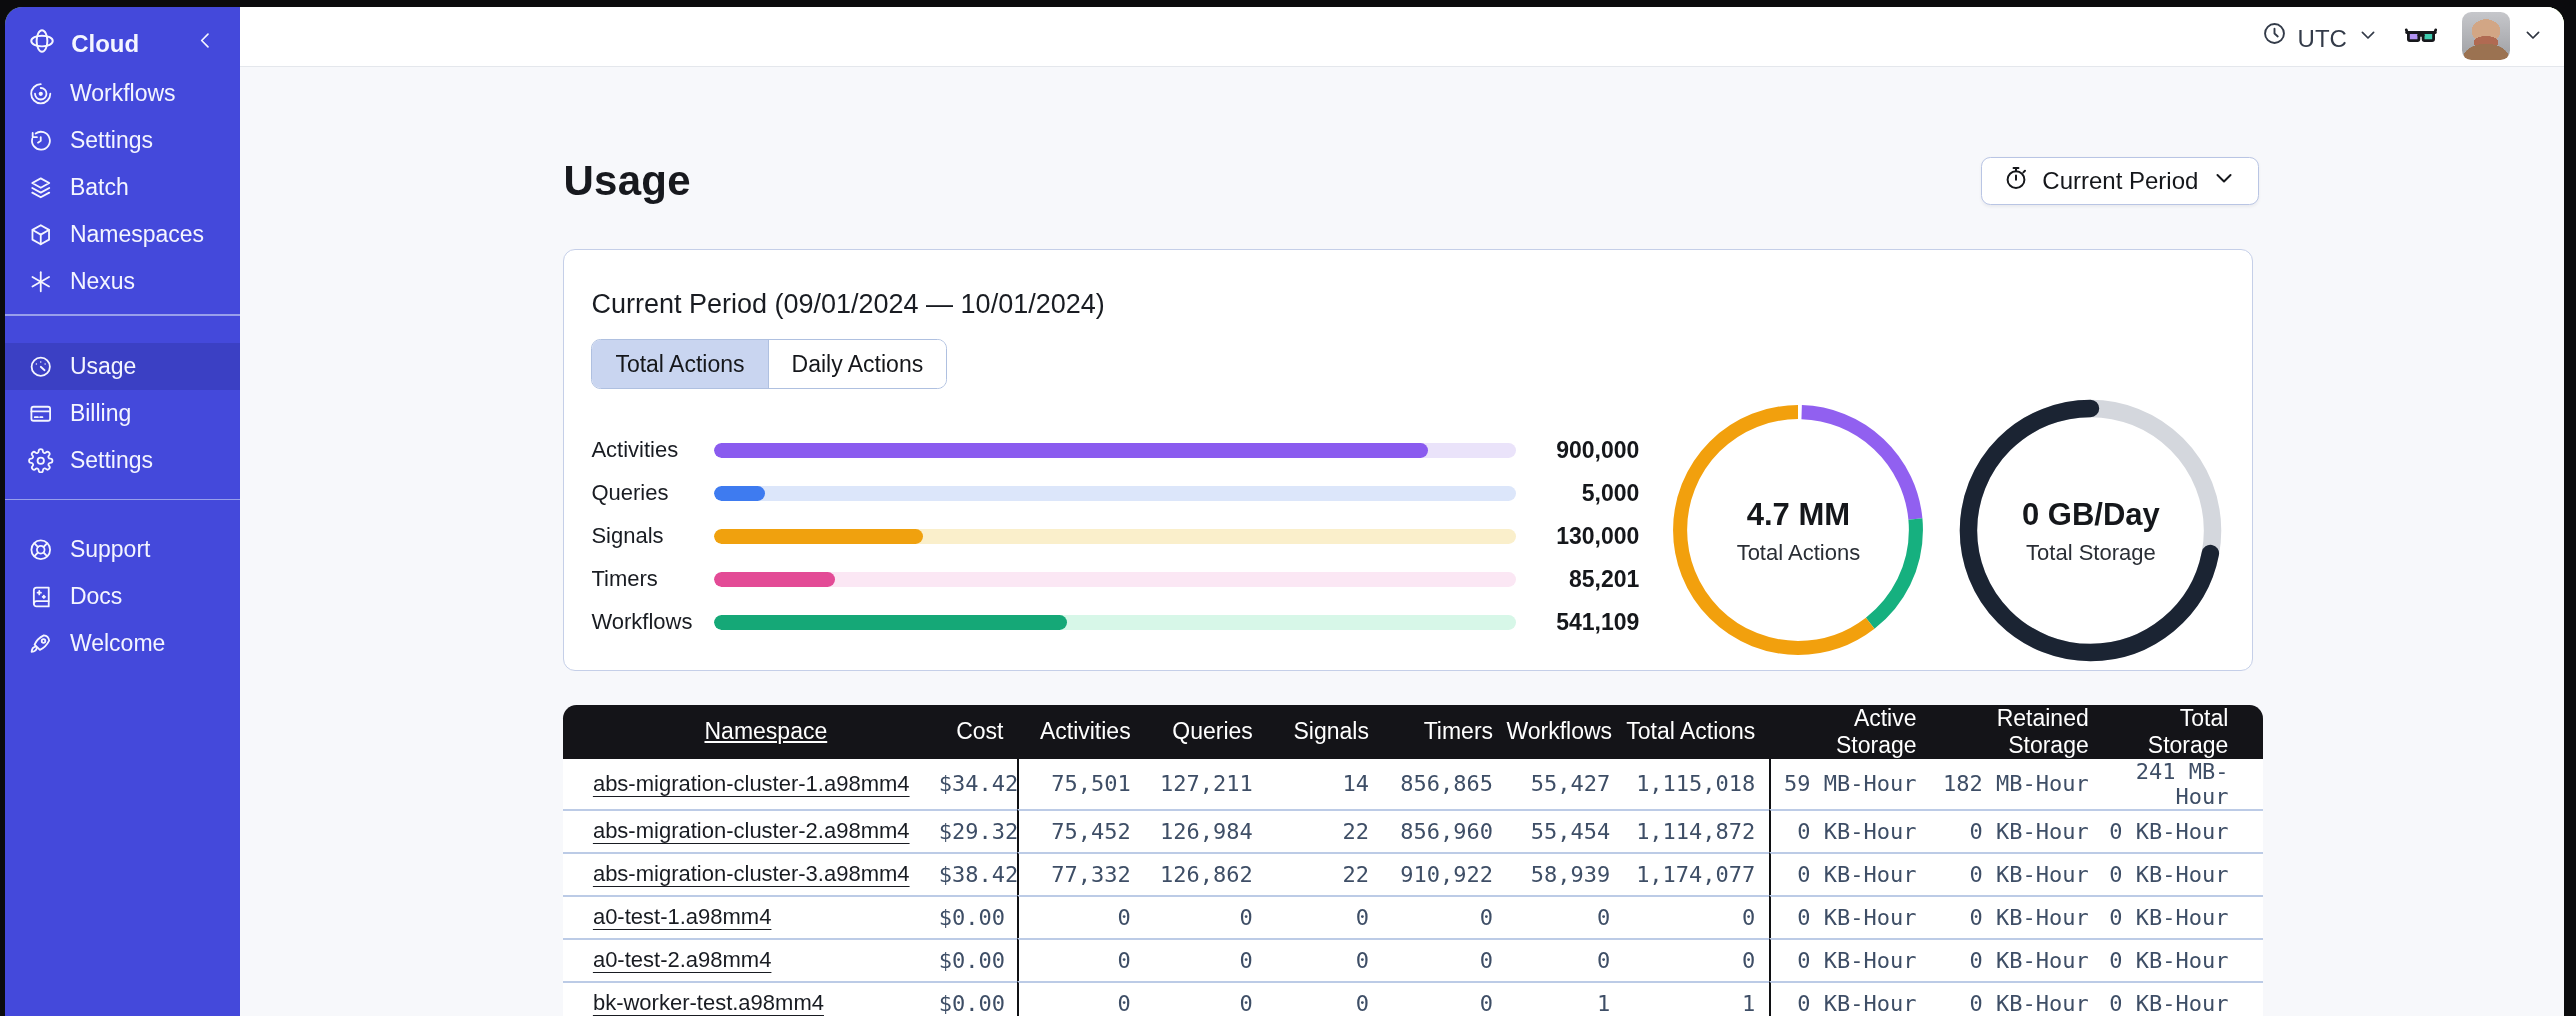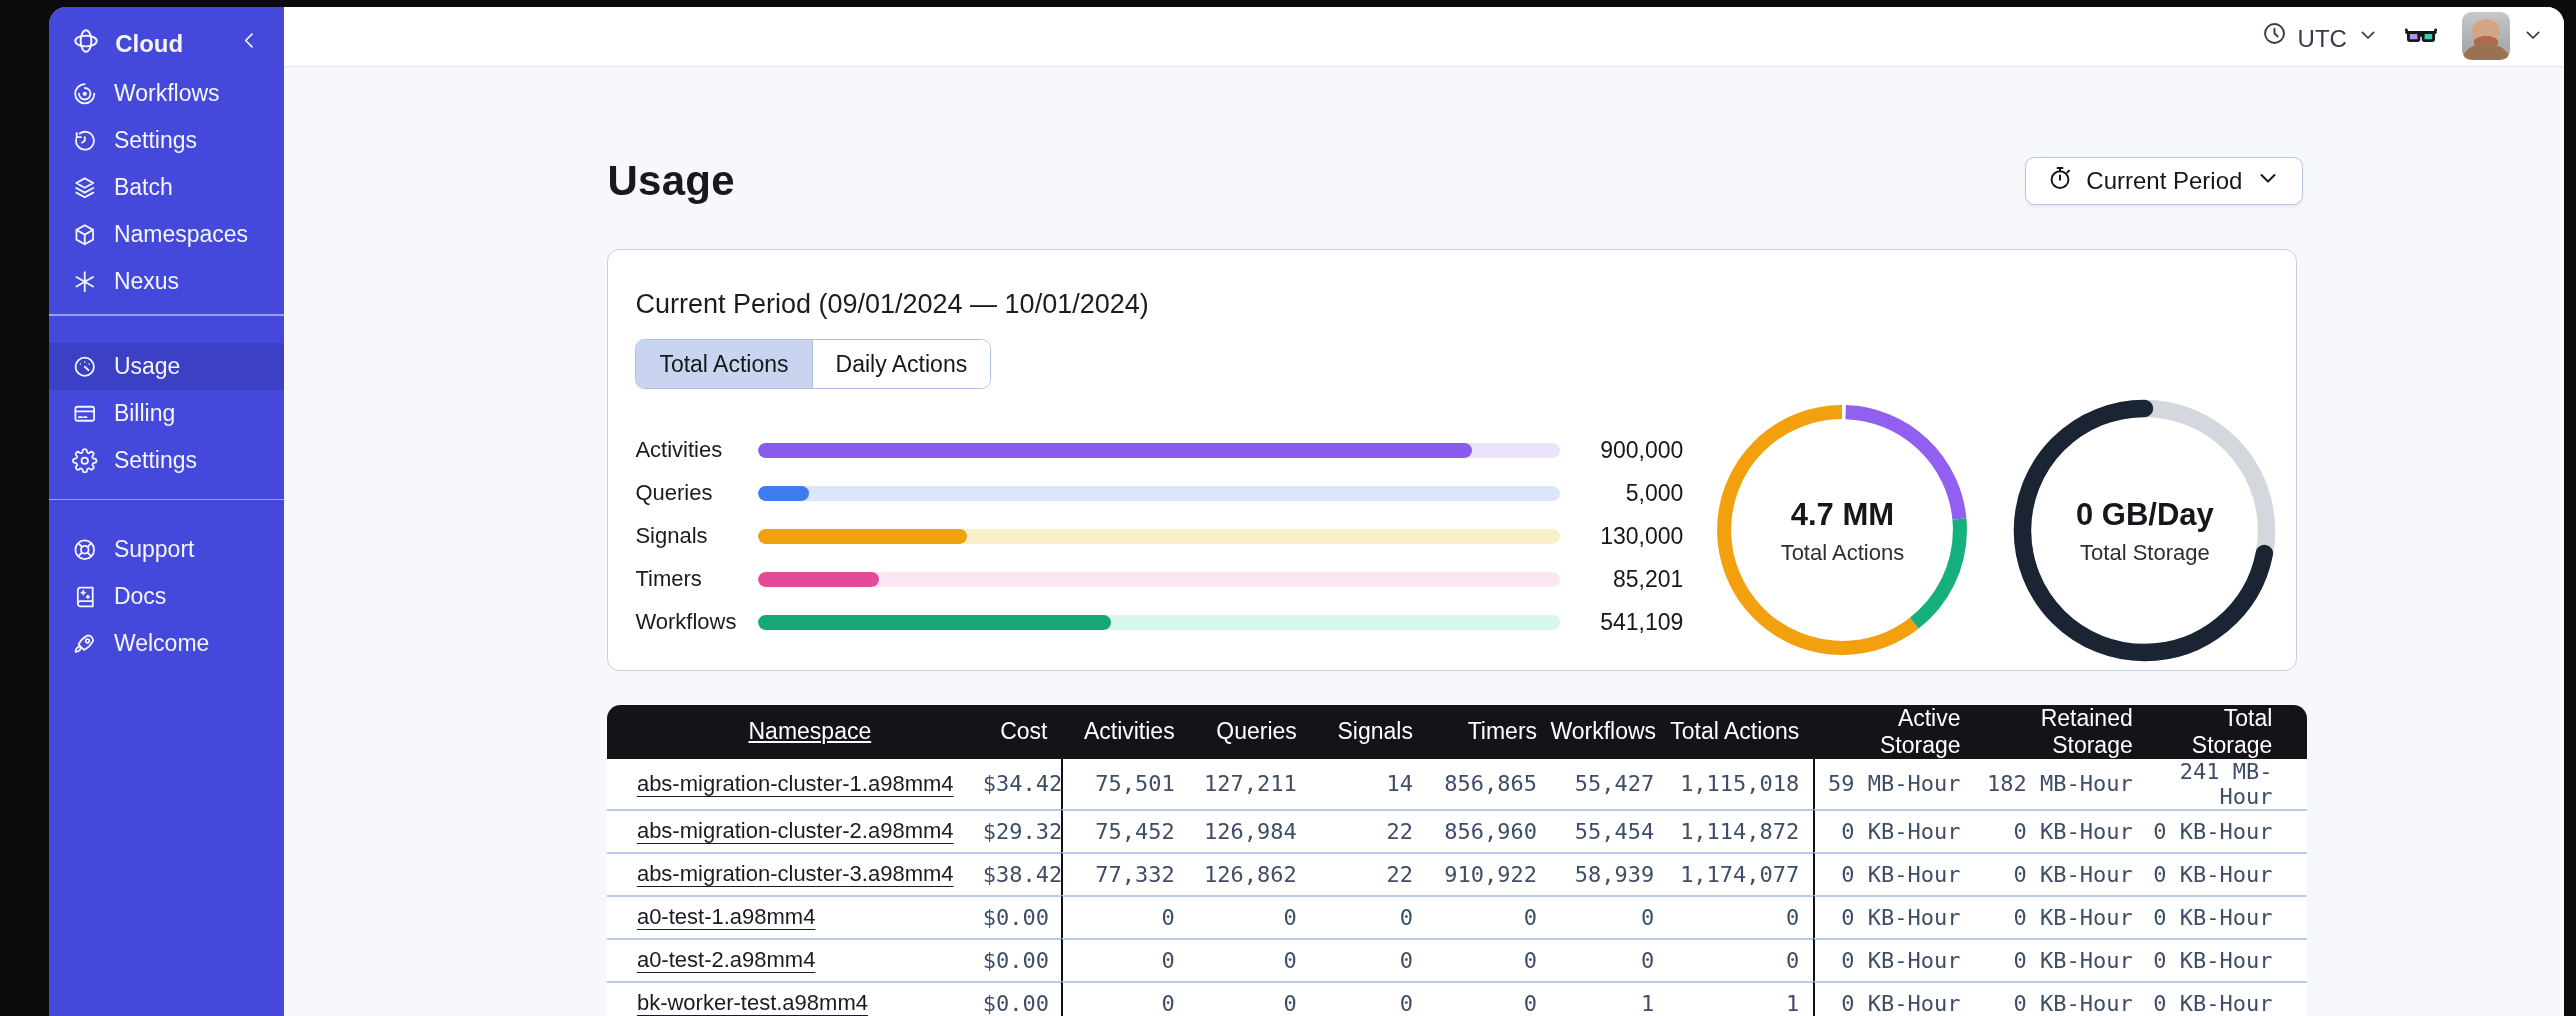--- a/index.html
+++ b/index.html
@@ -1,19 +1,19 @@
 <!DOCTYPE html>
 <html style="font-size:10.7px"><head>
 <meta charset="utf-8">
 <style>
   * { margin:0; padding:0; box-sizing:border-box; }
   html,body { width:2576px; height:1016px; overflow:hidden; background:#0b0b0d;
     font-family:"Liberation Sans", sans-serif; }
   .frame { position:absolute; left:5.4px; top:6.7px; right:12px; bottom:0;
-    border-radius:17.4px 17.4px 0 0; overflow:hidden; display:flex; background:#84cc16;margin-left:44px; }
+    border-radius:17.4px 17.4px 0 0; overflow:hidden; display:flex; background:#84cc16; }
 
   
   .sidebar { width:235px; flex:0 0 235px; background:#4449DB; color:#F4F5FF; display:flex; flex-direction:column; }
   .sb-header { display:flex; align-items:center; gap:14.8px; padding:20px 23px 9.4px 23px; font-size:24px; font-weight:600; }
   .sb-header .chev { margin-left:auto; }
   .sb-item { display:flex; align-items:center; gap:16px; height:47px; padding:0 23px; font-size:23px; cursor:pointer; }
   .sb-item.active { background:#3B40C4; }
   .sb-divider { height:1.3px; background:rgba(223,229,248,.55); }
   .div1 { margin:9.4px 0 27px 0; }
   .div2 { margin:14.8px 0 26px 0; }
@@ -55,23 +55,23 @@
     border-radius:9.4px; overflow:hidden; background:#fff; }
   .tab { height:48px; line-height:48px; padding:0 23px; font-size:23px; color:#15171B; cursor:pointer; background:#fff; }
   .tab + .tab { border-left:1.3px solid #AFC0E0; }
   .tab.active { background:#C9D5F0; }
 
   .bars { position:absolute; left:27px; top:179px; width:1049px; }
   .bar-row { display:flex; align-items:center; height:43px; }
   .bar-label { width:123px; font-size:22px; color:#191C22; }
   .bar-track { width:802px; height:14.8px; border-radius:7.4px; position:relative; overflow:hidden; }
   .bar-fill { position:absolute; left:0; top:0; bottom:0; border-radius:7.4px; }
-  .bar-value { width:107px; margin-left:16px; text-align:right; font-size:23px; color:#15171B; }
-
-  .donuts { position:absolute; left:1100px; top:139px; display:flex; gap:27px; align-items:center; }
+  .bar-value { width:107px; margin-left:16px; text-align:right; font-size:23px; color:#15171B;font-weight:bold; }
+
+  .donuts { position:absolute; left:1100px; top:139px; display:flex; gap:17px; align-items:center; }
   .donut { position:relative; }
   .donut-center { position:absolute; inset:0; display:flex; flex-direction:column; align-items:center; justify-content:center; gap:6.7px; }
   .donut-value { font-size:31px; font-weight:600; color:#15171B; }
   .donut-label { font-size:22px; color:#2A2E35; }
 
   
   .table-wrap { margin-top:34px; width:1700px; }
   table { width:1700px; border-collapse:separate; border-spacing:0; table-layout:fixed; }
   thead th { background:#141418; color:#fff; font-size:23px; font-weight:500; height:50px; }
   thead th:first-child { border-radius:13.4px 0 0 0; text-align:center; padding-left:29.5px;text-decoration:underline; }

